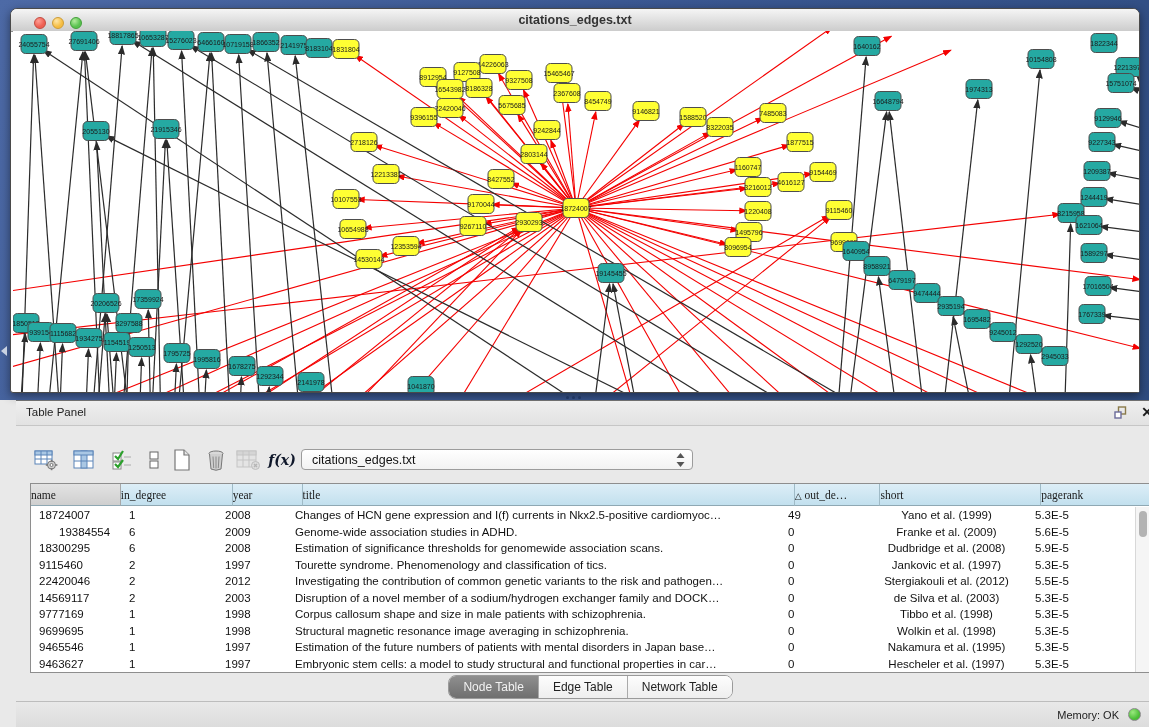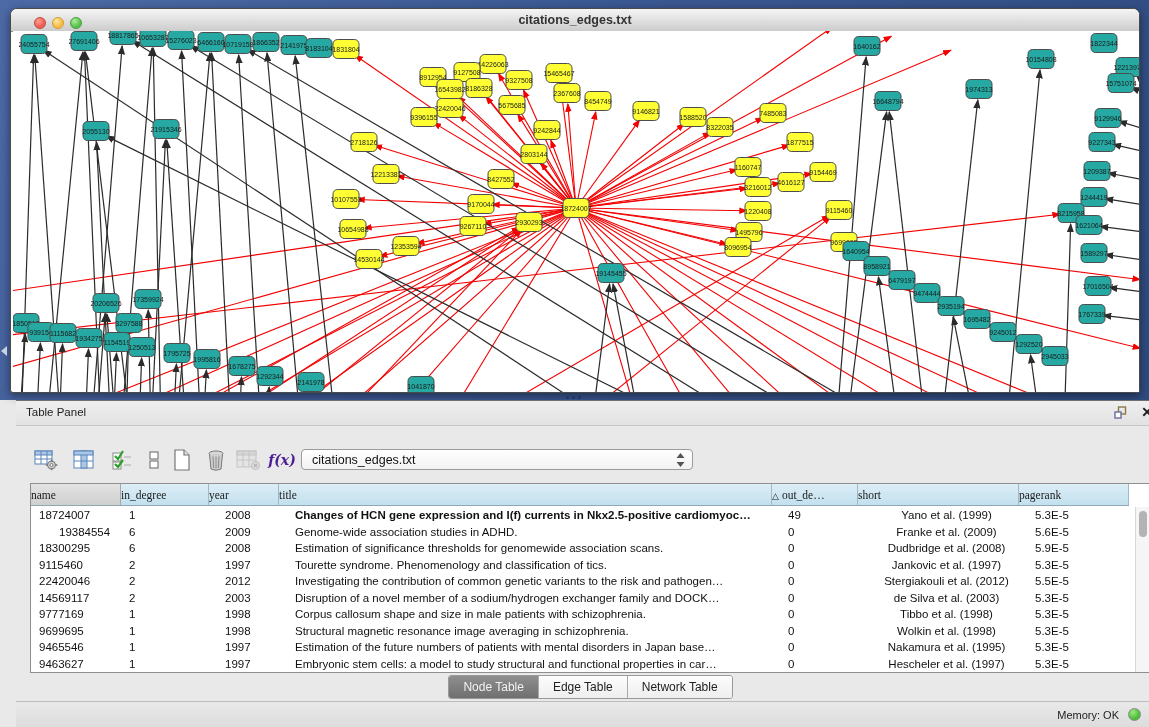--- a/index.html
+++ b/index.html
@@ -29,21 +29,21 @@
   .panel{position:absolute;left:16px;top:400px;width:1149px;height:327px;background:#e9e9e9;
          border-top:1px solid #6f6f6f;box-sizing:border-box;}
   .ptitle{position:absolute;left:0;top:0;width:100%;height:24px;
           background:linear-gradient(#efefef,#e2e2e2);border-bottom:1px solid #c6c6c6;}
   .ptitle .lbl{position:absolute;left:10px;top:5px;font-size:11.5px;color:#222;}
   .flicon{position:absolute;right:36px;top:5px;width:15px;height:14px;cursor:pointer;}
   .clicon{position:absolute;right:12px;top:3px;font-size:14px;font-weight:bold;color:#1a1a1a;cursor:pointer;line-height:16px;}
   .toolbar{position:absolute;left:0;top:36px;width:100%;height:42px;}
   .tbtn{position:absolute;top:10px;width:28px;height:26px;display:flex;align-items:center;justify-content:center;cursor:pointer;}
   .tbtn.dis{opacity:.45;cursor:default;}
-  .fx{font-family:"DejaVu Serif",serif;font-style:italic;font-weight:bold;font-size:14px;color:#4c1d95;}
+  .fx{font-family:"DejaVu Serif",serif;font-style:italic;font-weight:bold;font-size:14px;color:#0f172a;}
   .combo{position:absolute;left:285px;top:12px;width:392px;height:21px;background:linear-gradient(#ffffff,#f2f2f2);
          border:1px solid #9c9c9c;border-radius:4px;box-sizing:border-box;cursor:pointer;}
   .combo-text{position:absolute;left:10px;top:3px;font-size:12.5px;color:#111;}
   .combo-arrows{position:absolute;right:7px;top:3px;}
   
   .tablewrap{position:absolute;left:14px;top:82px;width:1122px;height:190px;background:#fff;
              border:1px solid #8e8e8e;box-sizing:border-box;overflow:hidden;}
   .thead{display:flex;height:23px;}
   .hcell{height:22px;line-height:22px;text-align:left;font-size:11.5px;color:#1a1a1a;
          background:linear-gradient(#ddeef7,#c2e0ee);border-right:1px solid #9fbac6;
@@ -51,21 +51,21 @@
   .hcell.first{background:linear-gradient(#e3e3e3,#cfcfcf);border-right:1px solid #a8a8a8;}
   .sortglyph{font-size:9px;margin-right:3px;}
   .trow{display:flex;height:16.5px;}
   .tcell{font-size:11.5px;color:#111;line-height:16.5px;padding-left:8px;box-sizing:border-box;
          overflow:hidden;white-space:nowrap;}
   .tcell.center{text-align:center;padding-left:0;}
   .vscroll{position:absolute;right:1px;top:23px;width:14px;height:165px;background:#f5f5f5;border-left:1px solid #d8d8d8;}
   .vthumb{position:absolute;left:3px;top:4px;width:8px;height:26px;border-radius:4px;background:#b3b3b3;}
   
   .tabsrow{position:absolute;left:0;top:274px;width:100%;height:26px;display:flex;justify-content:center;}
-  .seg{display:flex;height:22px;border:1px solid #9a9a9a;border-radius:3px;overflow:hidden;background:#fff;}
+  .seg{display:flex;height:22px;border:1px solid #9a9a9a;border-radius:8px;overflow:hidden;background:#fff;}
   .tab{height:22px;line-height:22px;padding:0 14px;font-size:12px;color:#222;
        background:linear-gradient(#fdfdfd,#eeeeee);border-right:1px solid #aaa;cursor:pointer;}
   .tab:last-child{border-right:none;}
   .tab.active{background:linear-gradient(#8f8f8f,#6f6f6f);color:#f2f2f2;}
   
   .statusbar{position:absolute;left:0;top:300px;width:100%;height:27px;
              background:linear-gradient(#e9e9e9,#dcdcdc);border-top:1px solid #bdbdbd;box-sizing:border-box;}
   .memlabel{position:absolute;right:46px;top:7px;font-size:11px;color:#222;}
   .memdot{position:absolute;right:24px;top:6px;width:13px;height:13px;border-radius:50%;
           background:radial-gradient(circle at 35% 30%,#9ae87e,#49bd35 65%);border:1px solid #8a8a8a;box-sizing:border-box;}
@@ -695,33 +695,33 @@
         <svg class="combo-arrows" width="9" height="14" viewBox="0 0 9 14">
           <path d="M4.5 0 L8.5 5 L0.5 5 Z" fill="#555"></path>
           <path d="M4.5 14 L8.5 9 L0.5 9 Z" fill="#555"></path>
         </svg>
       </div>
     </div>
 
     <div class="tablewrap">
       <div class="thead" id="thead">
           <div class="hcell first" style="width: 90px;">name</div>
-          <div class="hcell" style="width: 88px;">in_degree</div>
+          <div class="hcell" style="width: 112px;">in_degree</div>
           <div class="hcell" style="width: 70px;">year</div>
           <div class="hcell" style="width: 493px;">title</div>
           <div class="hcell" style="width: 86px;"><span class="sortglyph">△</span>out_de…</div>
           <div class="hcell" style="width: 161px;">short</div>
           <div class="hcell" style="width: 110px;">pagerank</div>
         </div>
       <div id="tbody">
           <div class="trow">
             <div class="tcell" style="width: 90px;">18724007</div>
             <div class="tcell" style="width: 96px;">1</div>
             <div class="tcell" style="width: 70px;">2008</div>
-            <div class="tcell" style="width: 493px; font-weight: bold;">Changes of HCN gene expression and I(f) currents in Nkx2.5-positive cardiomyoc…</div>
+            <div class="tcell" style="width: 493px;">Changes of HCN gene expression and I(f) currents in Nkx2.5-positive cardiomyoc…</div>
             <div class="tcell" style="width: 86px;">49</div>
             <div class="tcell center" style="width: 161px;">Yano et al. (1999)</div>
             <div class="tcell" style="width: 110px;">5.3E-5</div>
           </div>
           <div class="trow">
             <div class="tcell" style="width: 90px; padding-left: 28px;">19384554</div>
             <div class="tcell" style="width: 96px;">6</div>
             <div class="tcell" style="width: 70px;">2009</div>
             <div class="tcell" style="width: 493px;">Genome-wide association studies in ADHD.</div>
             <div class="tcell" style="width: 86px;">0</div>

